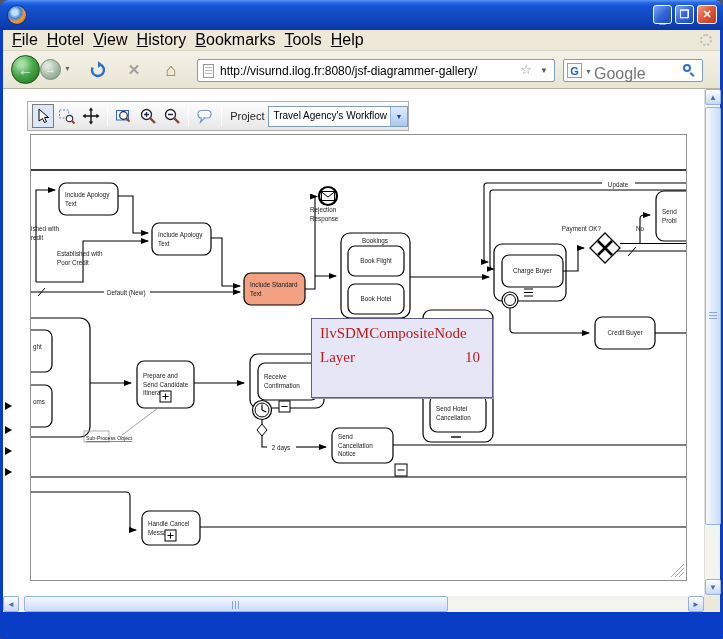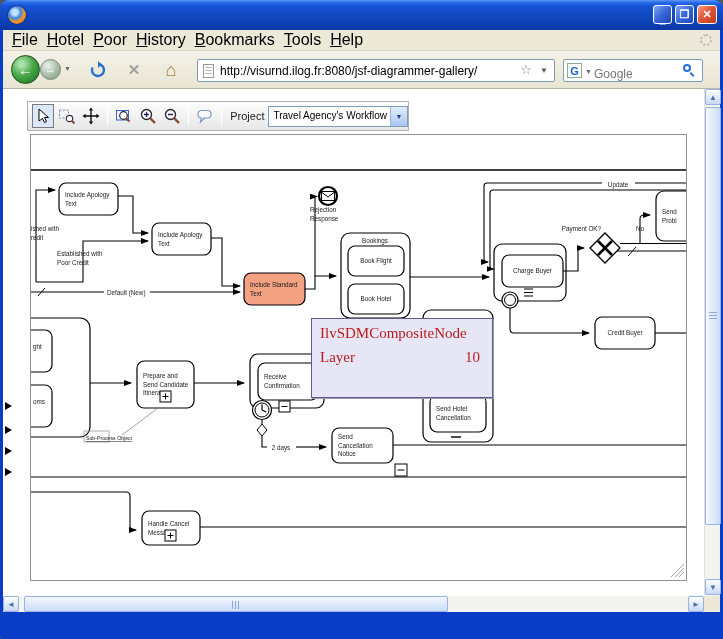--- a/index.html
+++ b/index.html
@@ -34,21 +34,21 @@
   .nav-glyph { position:absolute; top:8px; width:22px; height:22px; display:flex; align-items:center; justify-content:center; }
   .url-field { position:absolute; left:194px; top:8px; width:358px; height:23px; border:1px solid #7f9db9; border-radius:2px; background:#fff; }
   .url-field input { position:absolute; left:22px; top:1px; width:290px; height:19px; border:none; outline:none; font-size:12px; font-family:"Liberation Sans",sans-serif; color:#000; background:transparent; }
   .doc-icon { position:absolute; left:5px; top:4px; width:11px; height:14px; background:#fff; border:1px solid #999; }
   .doc-icon i { display:block; height:1px; background:#bbb; margin:2px 1px 0 1px; }
   .star-icon { position:absolute; right:22px; top:2px; font-size:13px; color:#888; }
   .url-drop { position:absolute; right:6px; top:6px; font-size:8px; color:#555; }
   .search-field { position:absolute; left:560px; top:8px; width:140px; height:23px; border:1px solid #7f9db9; border-radius:2px; background:#fff; }
   .g-logo { position:absolute; left:3px; top:3px; width:15px; height:15px; border:1px solid #8a9; background:#fff; color:#1a5dd8; font-weight:bold; font-size:11px; text-align:center; line-height:14px; }
   .g-drop { position:absolute; left:21px; top:8px; font-size:7px; color:#667; }
-  .search-field input { position:absolute; left:30px; top:1px; width:86px; height:26px; border:none; outline:none; font-size:12px; color:#ec4899; background:transparent; font-family:"Liberation Sans",sans-serif; }
+  .search-field input { position:absolute; left:30px; top:1px; width:86px; height:26px; border:none; outline:none; font-size:16px; color:#ec4899; background:transparent; font-family:"Liberation Sans",sans-serif; }
   .mag { position:absolute; right:6px; top:4px; width:13px; height:13px; }
   .mag b { position:absolute; left:0; top:0; width:8px; height:8px; border:2px solid #2a6fd6; border-radius:50%; }
   .mag i { position:absolute; left:8px; top:8px; width:5px; height:2px; background:#2a6fd6; transform:rotate(45deg); transform-origin:0 0; }
 
   
   .content { position:absolute; left:3px; top:89px; width:701px; height:507px; background:#fff; overflow:hidden; }
 
   .ptoolbar { position:absolute; left:24px; top:12px; width:382px; height:30px; border:1px solid #b0b0b0; background:linear-gradient(180deg,#fdfdfd,#e7e7e7); display:flex; align-items:center; padding-left:3px; }
   .pt-btn { width:24px; height:24px; margin:0 1px; display:flex; align-items:center; justify-content:center; border:1px solid transparent; }
   .pt-btn.pressed { border:1px solid #7a7a7a; background:#dce8f8; }
@@ -98,21 +98,21 @@
     <div class="tb-btn tb-min">
         <span>_</span>
       </div>
     <div class="tb-btn tb-max">❐</div>
     <div class="tb-btn tb-close">✕</div>
   </div>
 
   <div class="menubar">
     <span class="mi">File</span>
     <span class="mi">Hotel</span>
-    <span class="mi">Poor</span>
+    <span class="mi">View</span>
     <span class="mi">History</span>
     <span class="mi">Bookmarks</span>
     <span class="mi">Tools</span>
     <span class="mi">Help</span>
     <div class="throbber"></div>
   </div>
 
   <div class="navbar">
     <div class="back-btn">←</div>
     <div class="fwd-btn">→</div>

